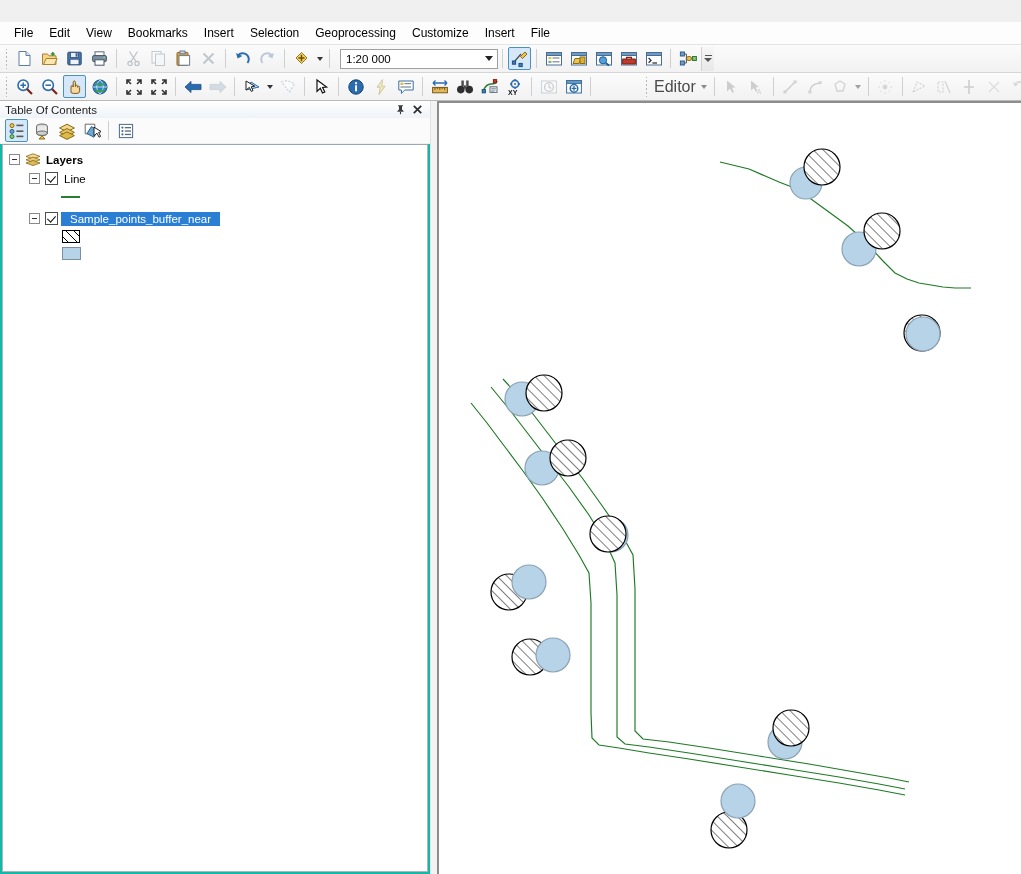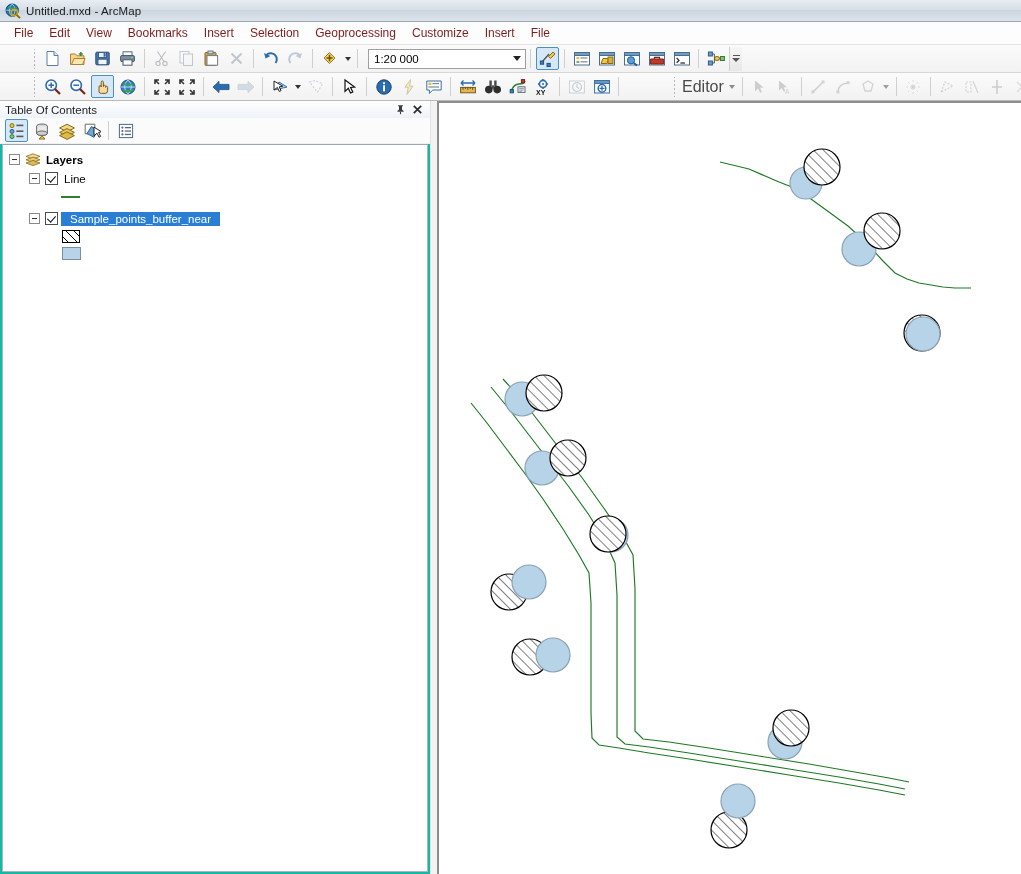--- a/index.html
+++ b/index.html
@@ -33,30 +33,30 @@
   }
 
   
   #menubar {
     position: absolute; left: 0; top: 22px; width: 1021px; height: 23px;
     background: #fdfdfd;
     border-bottom: 1px solid #e3e3e3;
     display: flex; align-items: center; padding-left: 6px;
   }
   #menubar .menu-item {
-    font-size: 12px; color: #7f1d1d; padding: 20px 8px; cursor: default;
+    font-size: 12px; color: #000000; padding: 20px 8px; cursor: default;
     white-space: nowrap;
   }
 
   
   .toolbar {
     position: absolute; left: 0; width: 1021px; height: 28px;
     background: linear-gradient(to bottom, #fbfbfb 0%, #f2f2f2 100%);
     border-bottom: 1px solid #d6d6d6;
-    display: flex; align-items: center; padding-left: 28px;
+    display: flex; align-items: center;
   }
   #toolbar-standard { top: 45px; }
   #toolbar-tools    { top: 73px; border-bottom: 1px solid #b9b9b9; }
 
   .grip {
     width: 7px; height: 20px; margin: 0 2px 0 3px; flex: none;
     background-image: radial-gradient(#b6b6b6 40%, transparent 41%);
     background-size: 3px 4px; background-position: 2px 2px;
     background-repeat: repeat-y;
   }
@@ -191,32 +191,20 @@
   }
   .vsplit:after {
     content: ""; position: absolute; left: 0; top: 0; width: 1px; height: 773px; background: #e2e2e2;
   }
 </style>
 </head>
 <body>
 
 <div id="app">
 
-  <div id="titlebar">
-    <div class="tb-icon">
-      <svg width="16" height="16" viewBox="0 0 16 16">
-        <circle cx="7.2" cy="7.2" r="6.2" fill="#1d6fb8" stroke="#0d4e86" stroke-width="1"></circle>
-        <path d="M1.2 7.2 H13.4 M7.2 1 a8 8 0 0 1 0 12.4 a8 8 0 0 1 0 -12.4" fill="none" stroke="#bfe0f5" stroke-width="0.8"></path>
-        <path d="M3 4.2 q4 2 9 0.6" fill="none" stroke="#3fa24a" stroke-width="1.6"></path>
-        <circle cx="9.4" cy="9.6" r="3.1" fill="none" stroke="#d8a400" stroke-width="1.6"></circle>
-        <line x1="11.6" y1="11.8" x2="15" y2="15.2" stroke="#8a6a00" stroke-width="1.9"></line>
-      </svg>
-    </div>
-    <div class="title-text">Untitled.mxd - ArcMap</div>
-  </div>
 
   <div id="menubar">
     <div class="menu-item">File</div>
     <div class="menu-item">Edit</div>
     <div class="menu-item">View</div>
     <div class="menu-item">Bookmarks</div>
     <div class="menu-item">Insert</div>
     <div class="menu-item">Selection</div>
     <div class="menu-item">Geoprocessing</div>
     <div class="menu-item">Customize</div>

